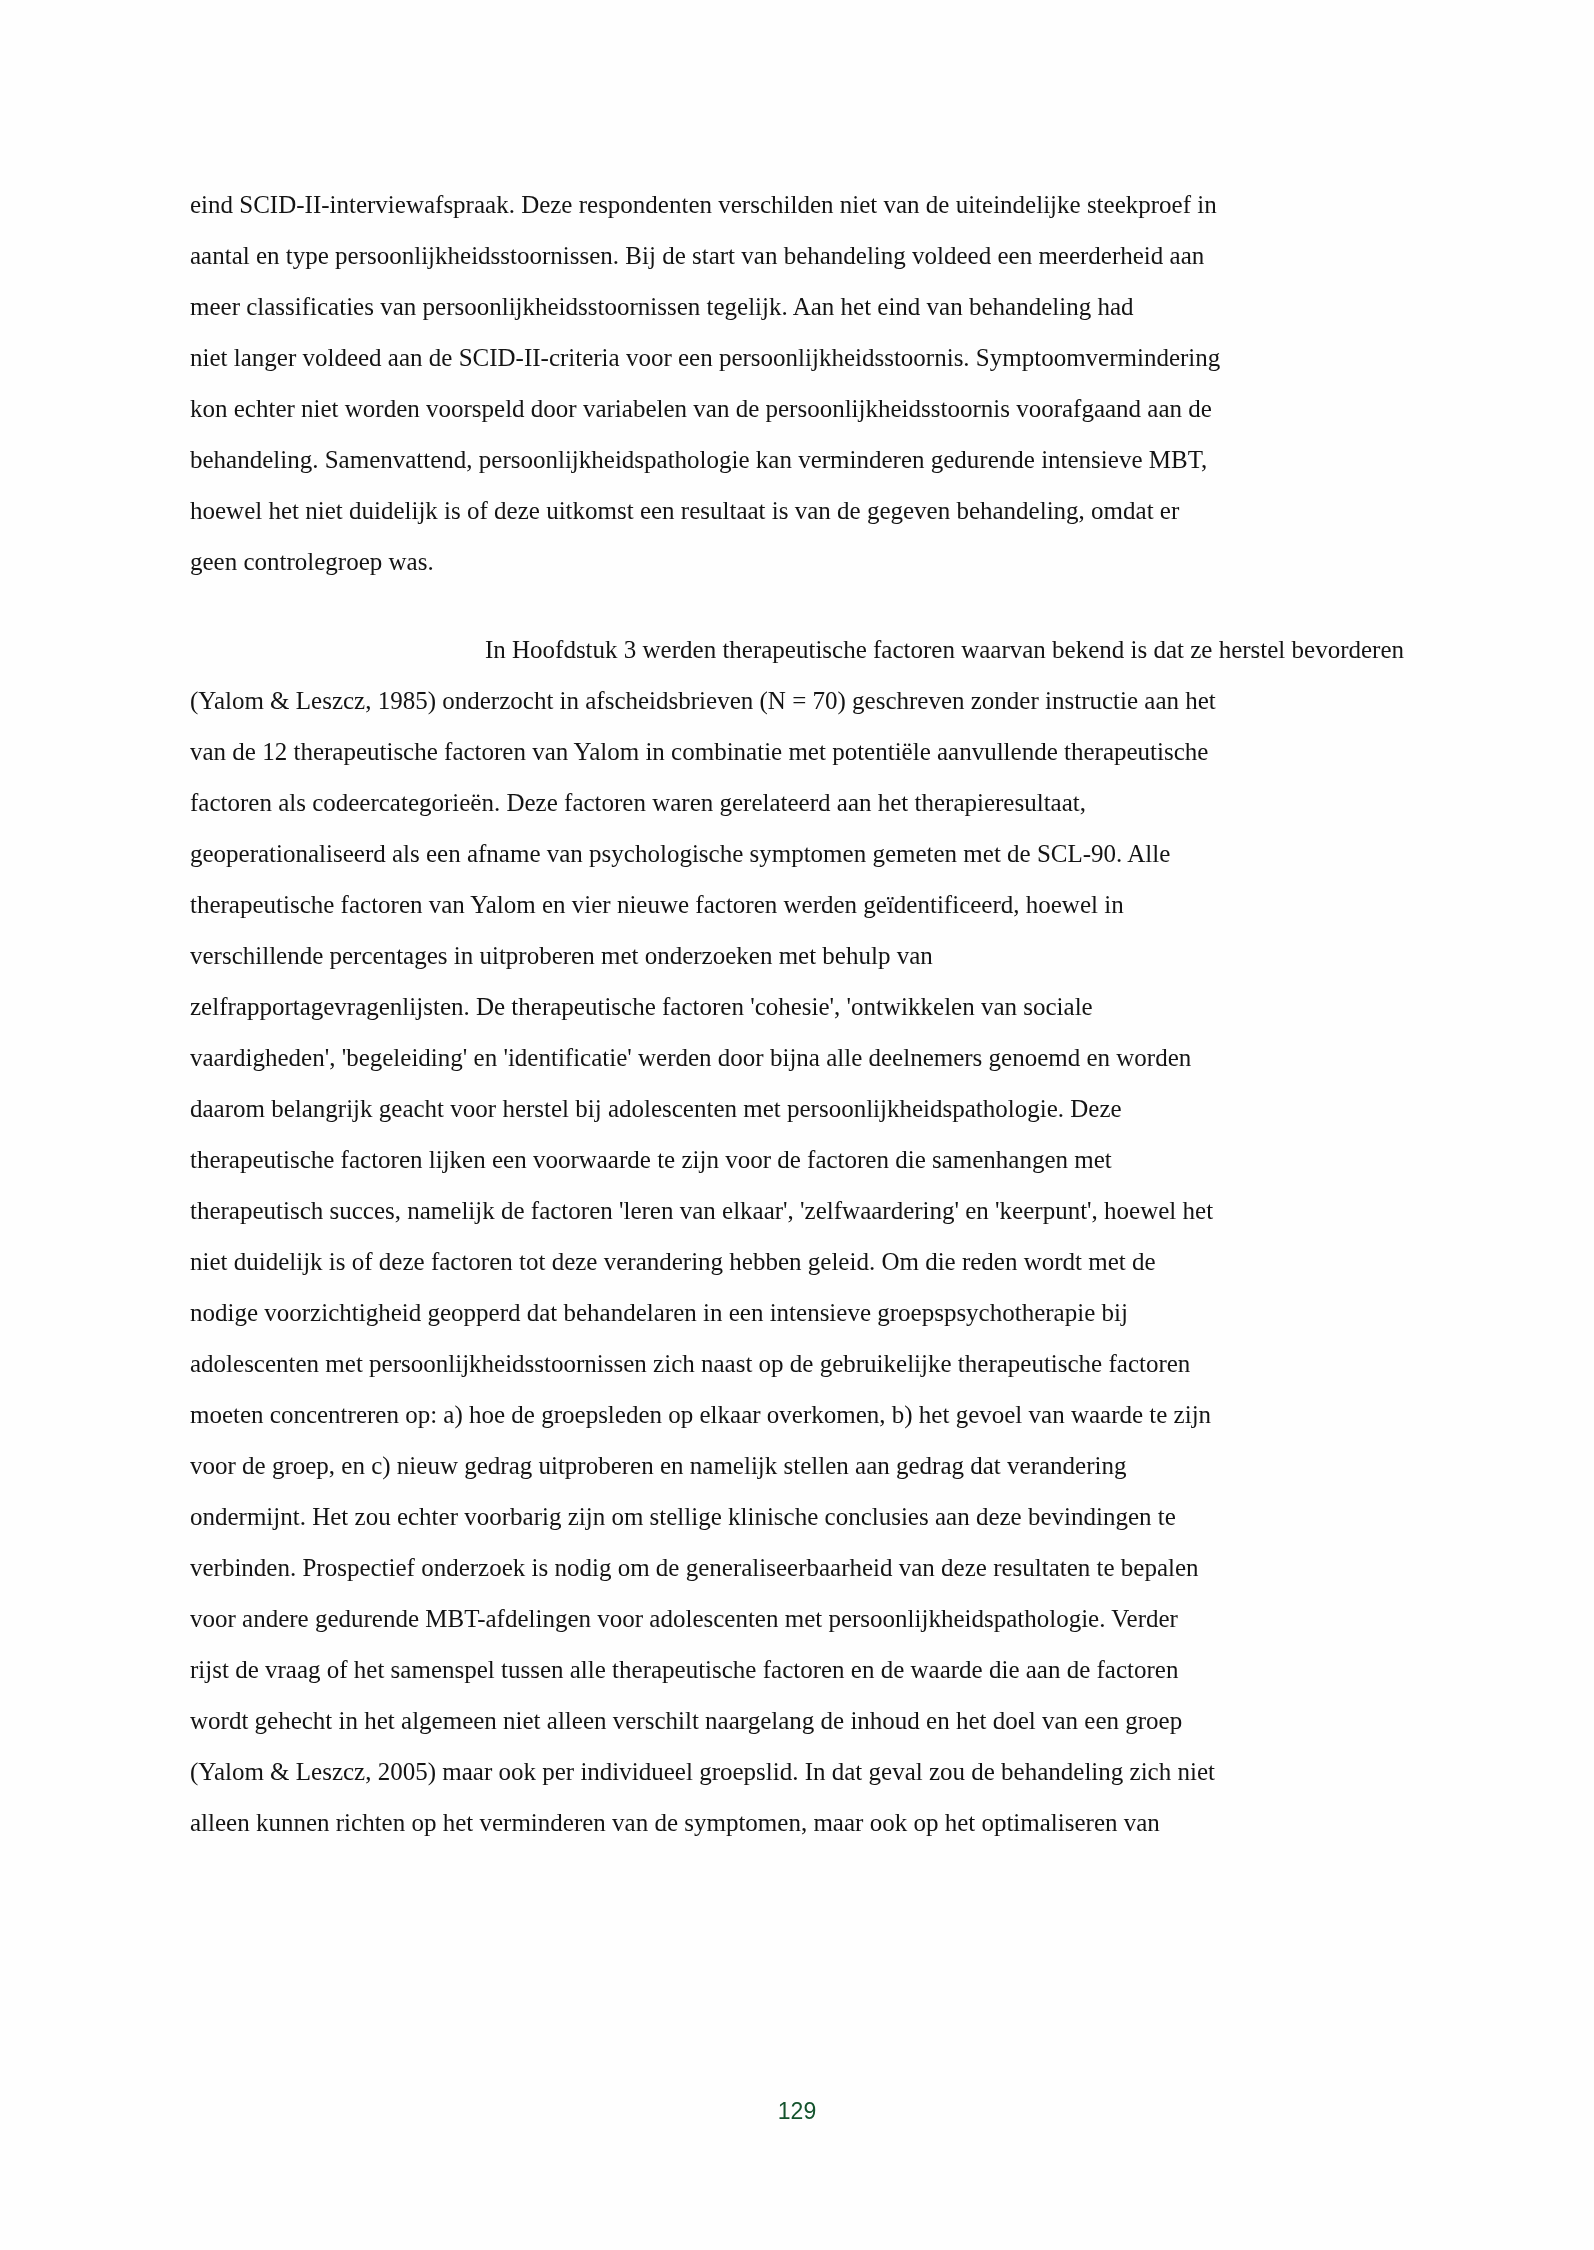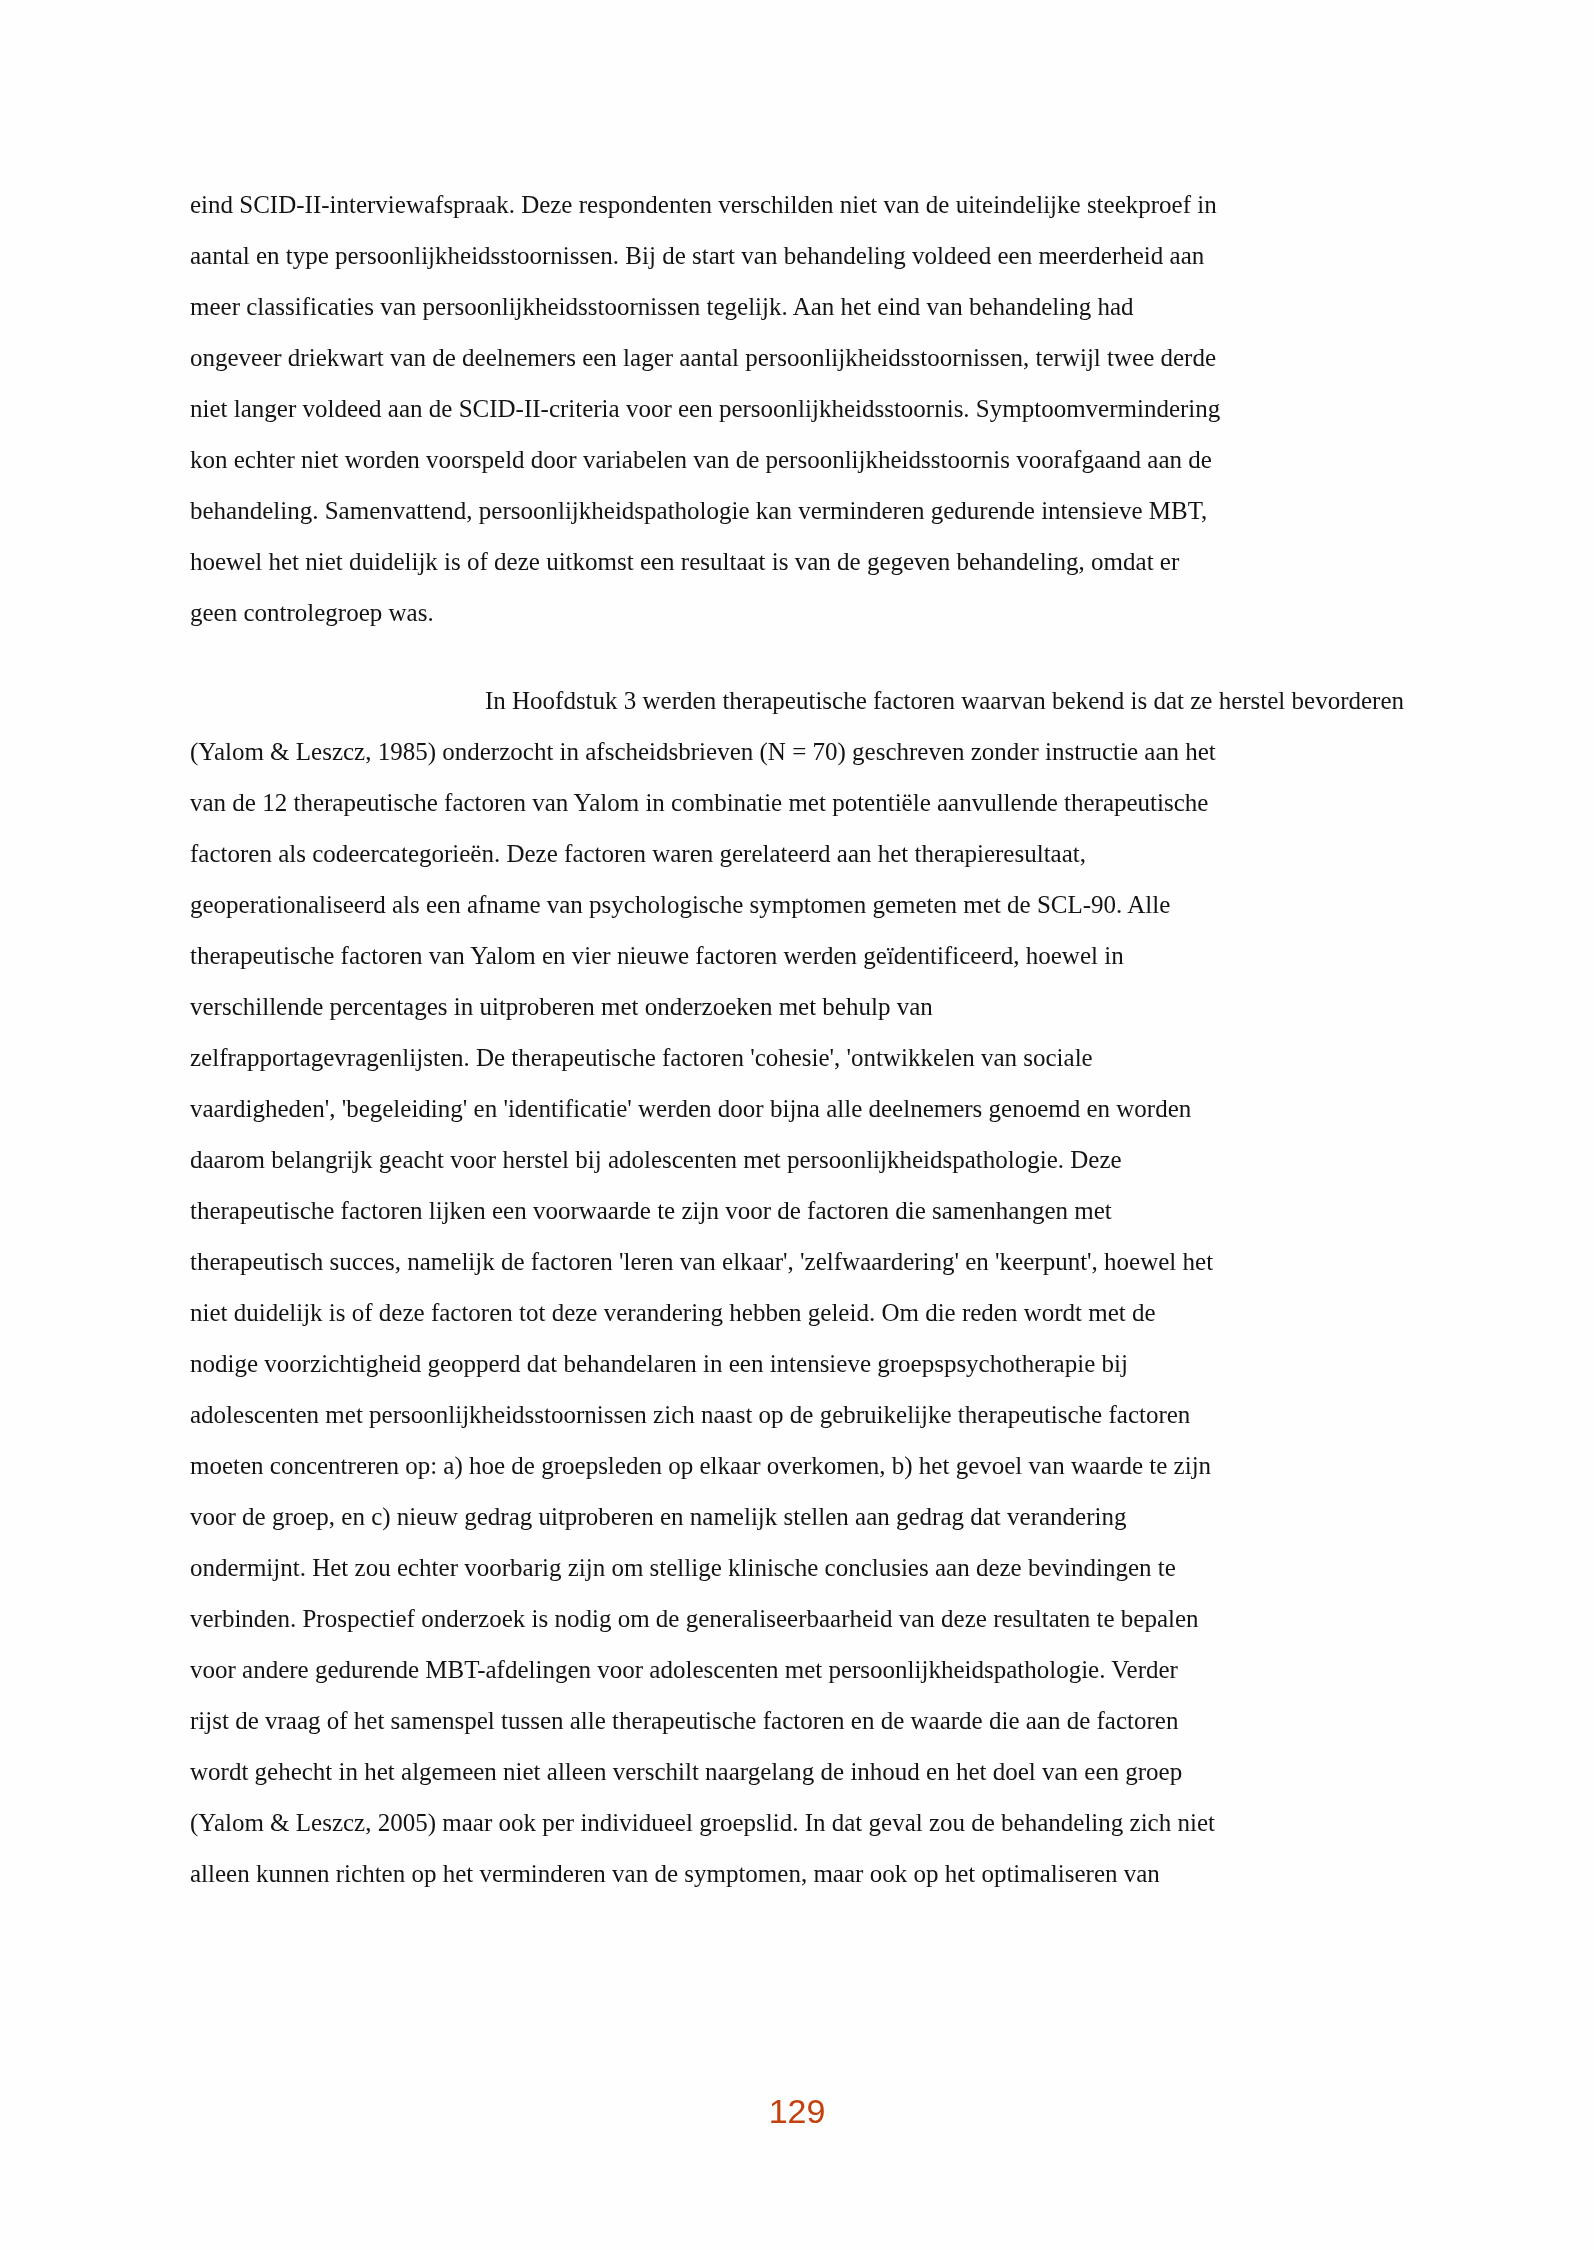--- a/index.html
+++ b/index.html
@@ -40,36 +40,35 @@
   }
   .page-footer {
     position: absolute;
     left: 0;
     top: 2094px;
     width: 100%;
     text-align: center;
   }
   .page-number {
     font-family: "Liberation Sans", sans-serif;
-    font-size: 34px;
+    font-size: 23px;
     line-height: 34px;
-    color: #c2410c;
+    color: #14532d;
   }
 </style>
 </head>
 <body>
 
 <div class="page">
   <main class="text-block">
 
     <section class="paragraph">
       <div class="line">eind SCID-II-interviewafspraak. Deze respondenten verschilden niet van de uiteindelijke steekproef in</div>
       <div class="line">aantal en type persoonlijkheidsstoornissen. Bij de start van behandeling voldeed een meerderheid aan</div>
       <div class="line">meer classificaties van persoonlijkheidsstoornissen tegelijk. Aan het eind van behandeling had</div>
-      <div class="line">ongeveer driekwart van de deelnemers een lager aantal persoonlijkheidsstoornissen, terwijl twee derde</div>
       <div class="line">niet langer voldeed aan de SCID-II-criteria voor een persoonlijkheidsstoornis. Symptoomvermindering</div>
       <div class="line">kon echter niet worden voorspeld door variabelen van de persoonlijkheidsstoornis voorafgaand aan de</div>
       <div class="line">behandeling. Samenvattend, persoonlijkheidspathologie kan verminderen gedurende intensieve MBT,</div>
       <div class="line">hoewel het niet duidelijk is of deze uitkomst een resultaat is van de gegeven behandeling, omdat er</div>
       <div class="line">geen controlegroep was.</div>
     </section>
 
     <section class="paragraph paragraph-spaced">
       <div class="line line-indent">In Hoofdstuk 3 werden therapeutische factoren waarvan bekend is dat ze herstel bevorderen</div>
       <div class="line">(Yalom &amp; Leszcz, 1985) onderzocht in afscheidsbrieven (N = 70) geschreven zonder instructie aan het</div>

